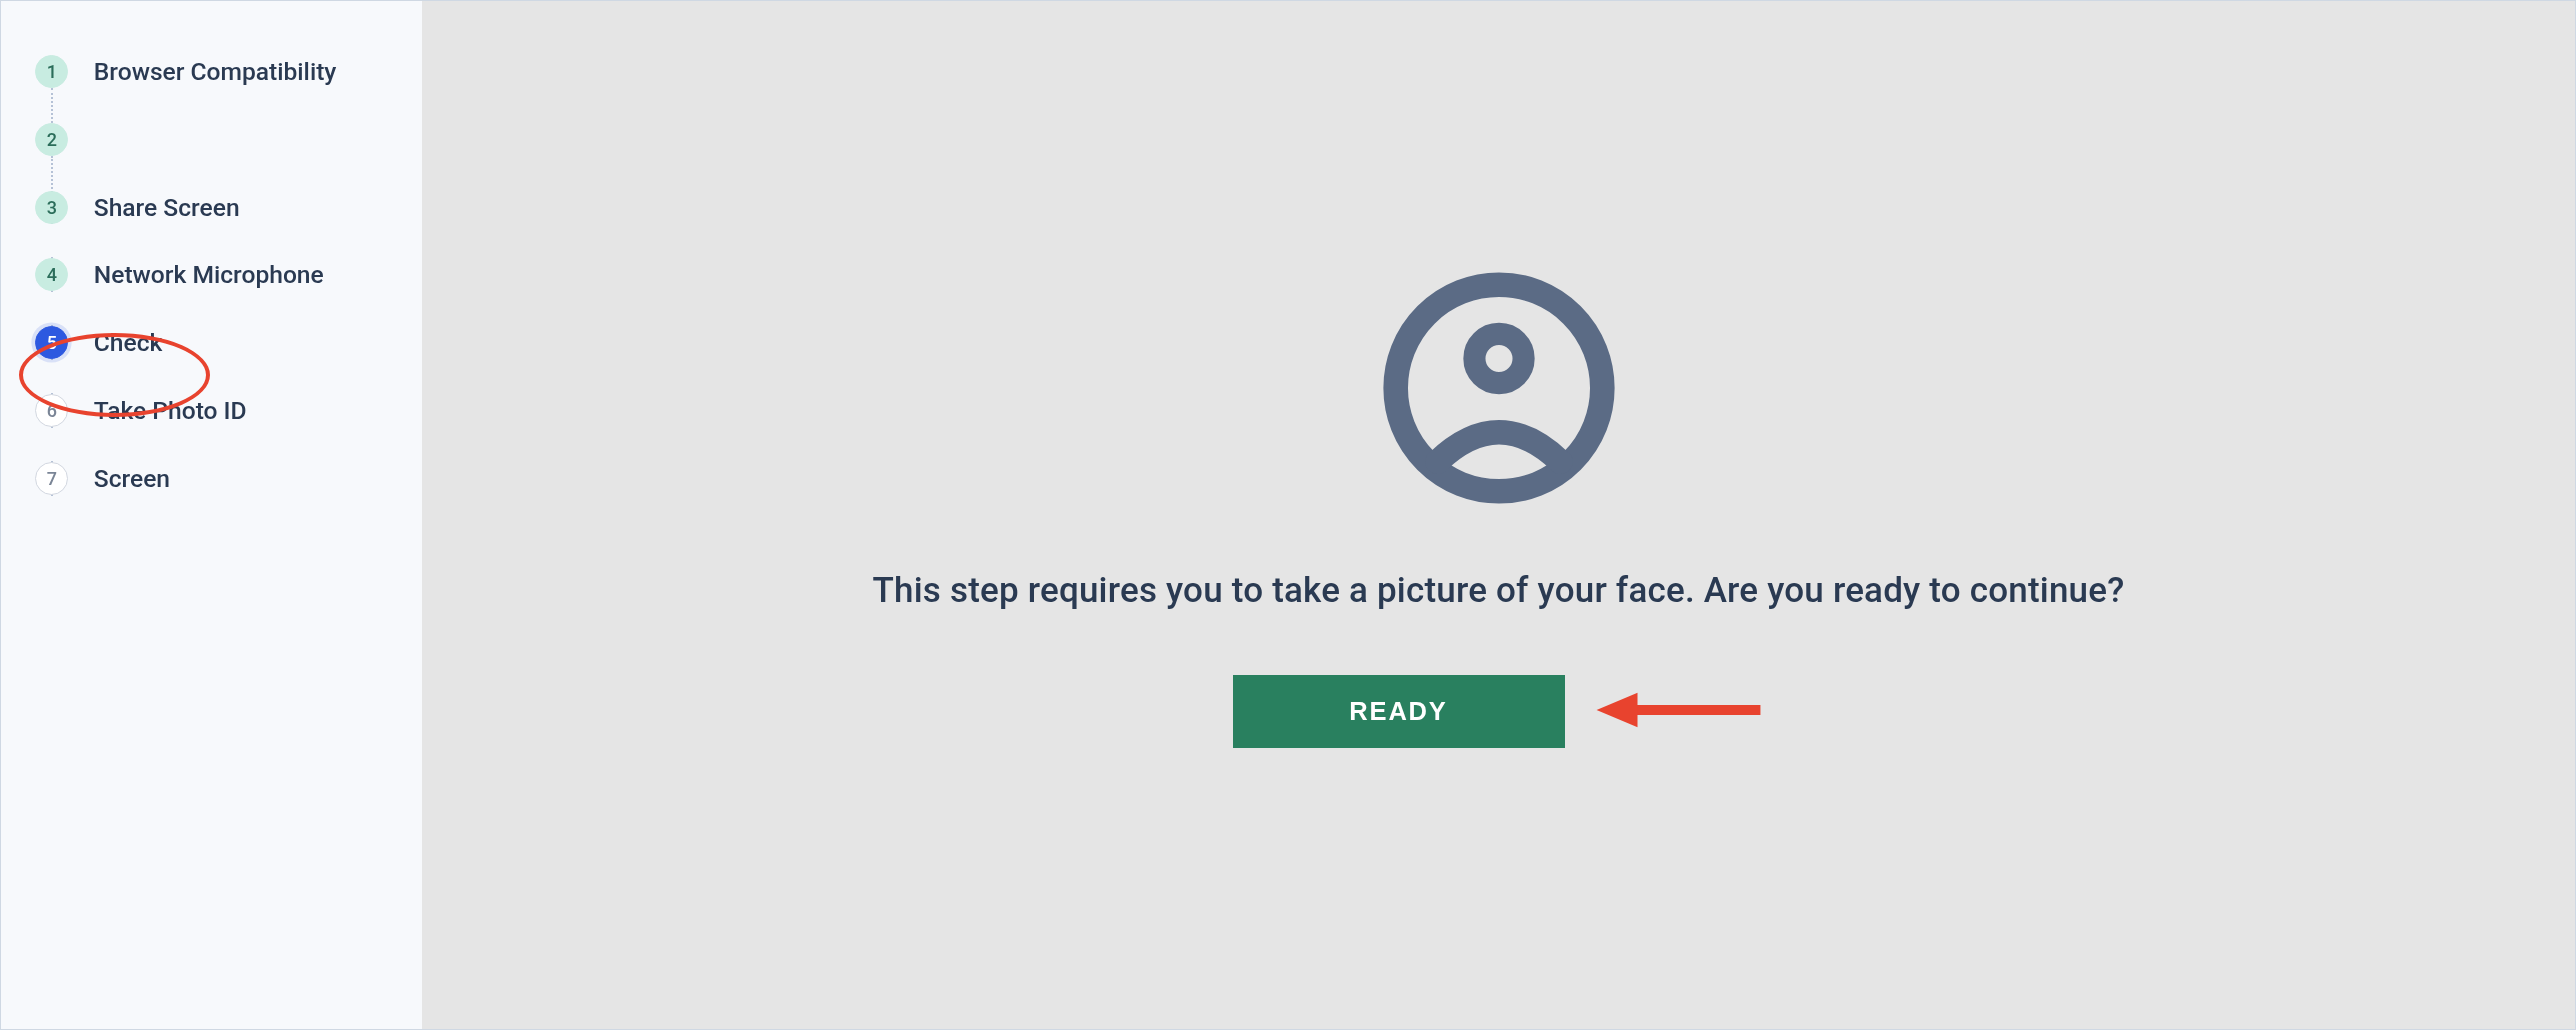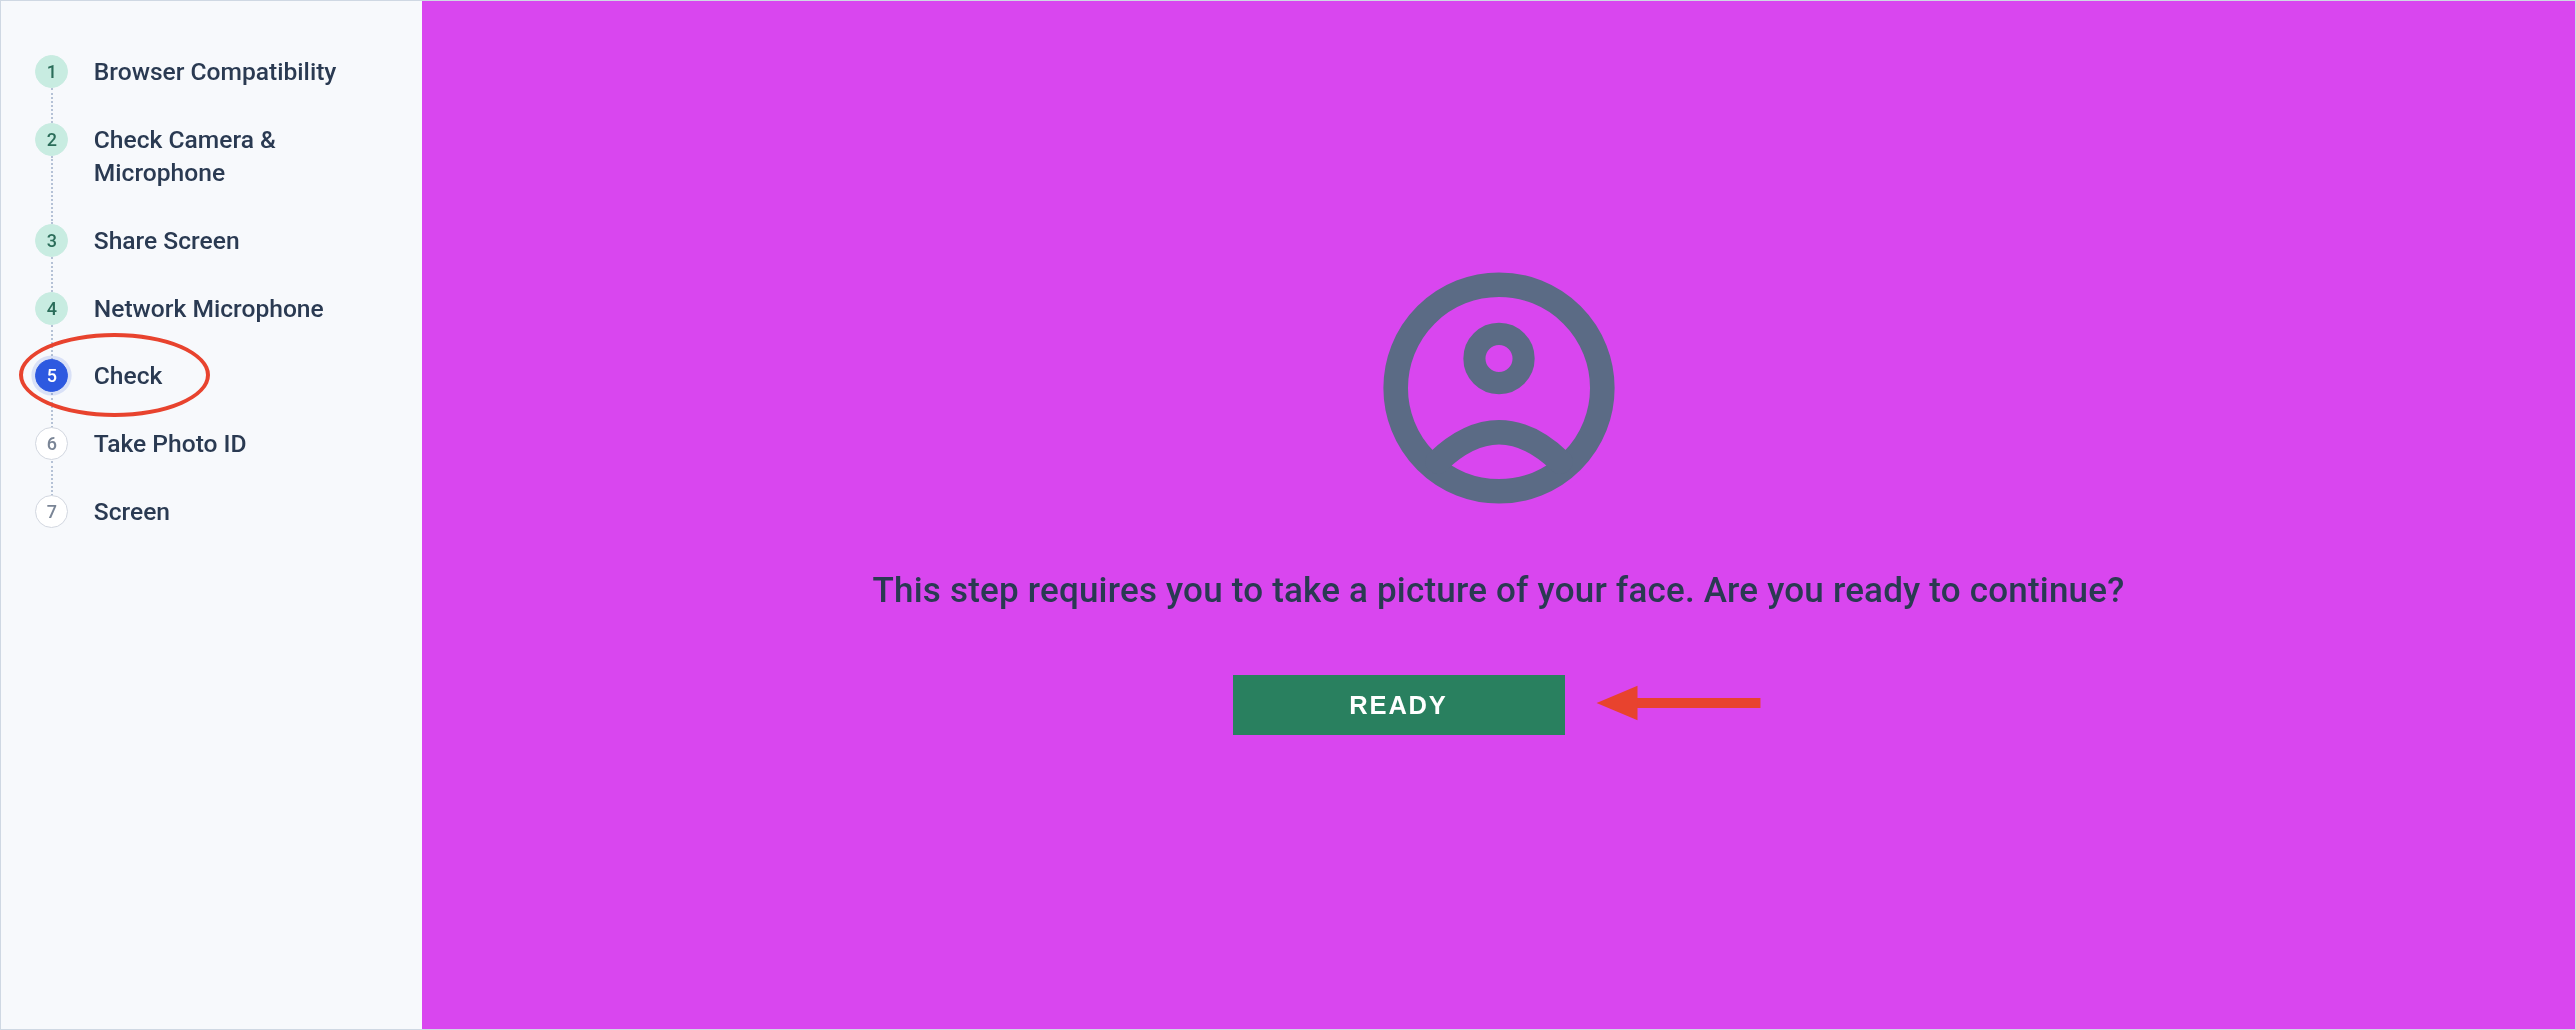--- a/index.html
+++ b/index.html
@@ -82,21 +82,21 @@
   }
   .highlight-ellipse {
     position: absolute;
     border: 4.6px solid #e8432e;
     border-radius: 50%;
     pointer-events: none;
     z-index: 3;
   }
   .main {
     flex: 1;
-    background: #d946ef;
+    background: #e5e5e5;
     display: flex;
     flex-direction: column;
     align-items: center;
     padding-top: 264px;
   }
   .face-icon {
     margin-bottom: 55px;
   }
   .prompt-text {
     font-size: 35px;
@@ -106,21 +106,21 @@
     margin-bottom: 64px;
     letter-spacing: 0.2px;
   }
   .ready-row {
     display: flex;
     align-items: center;
     gap: 27px;
   }
   .ready-btn {
     width: 332px;
-    height: 60px;
+    height: 73px;
     background: #29805f;
     color: #ffffff;
     border: none;
     font-size: 25.5px;
     font-weight: 700;
     letter-spacing: 1.8px;
     cursor: pointer;
     display: flex;
     align-items: center;
     justify-content: center;
@@ -137,21 +137,20 @@
   <aside class="sidebar">
     <div class="steps" id="steps">
 
       <div class="step-item">
         <div class="step-num completed">1</div>
         <div class="step-label">Browser Compatibility</div>
       </div>
 
       <div class="step-item">
         <div class="step-num completed">2</div>
-        <div class="step-label">Check Camera &amp; Microphone</div>
       </div>
 
       <div class="step-item">
         <div class="step-num completed">3</div>
         <div class="step-label">Share Screen</div>
       </div>
 
       <div class="step-item">
         <div class="step-num completed">4</div>
         <div class="step-label">Network Microphone</div>

